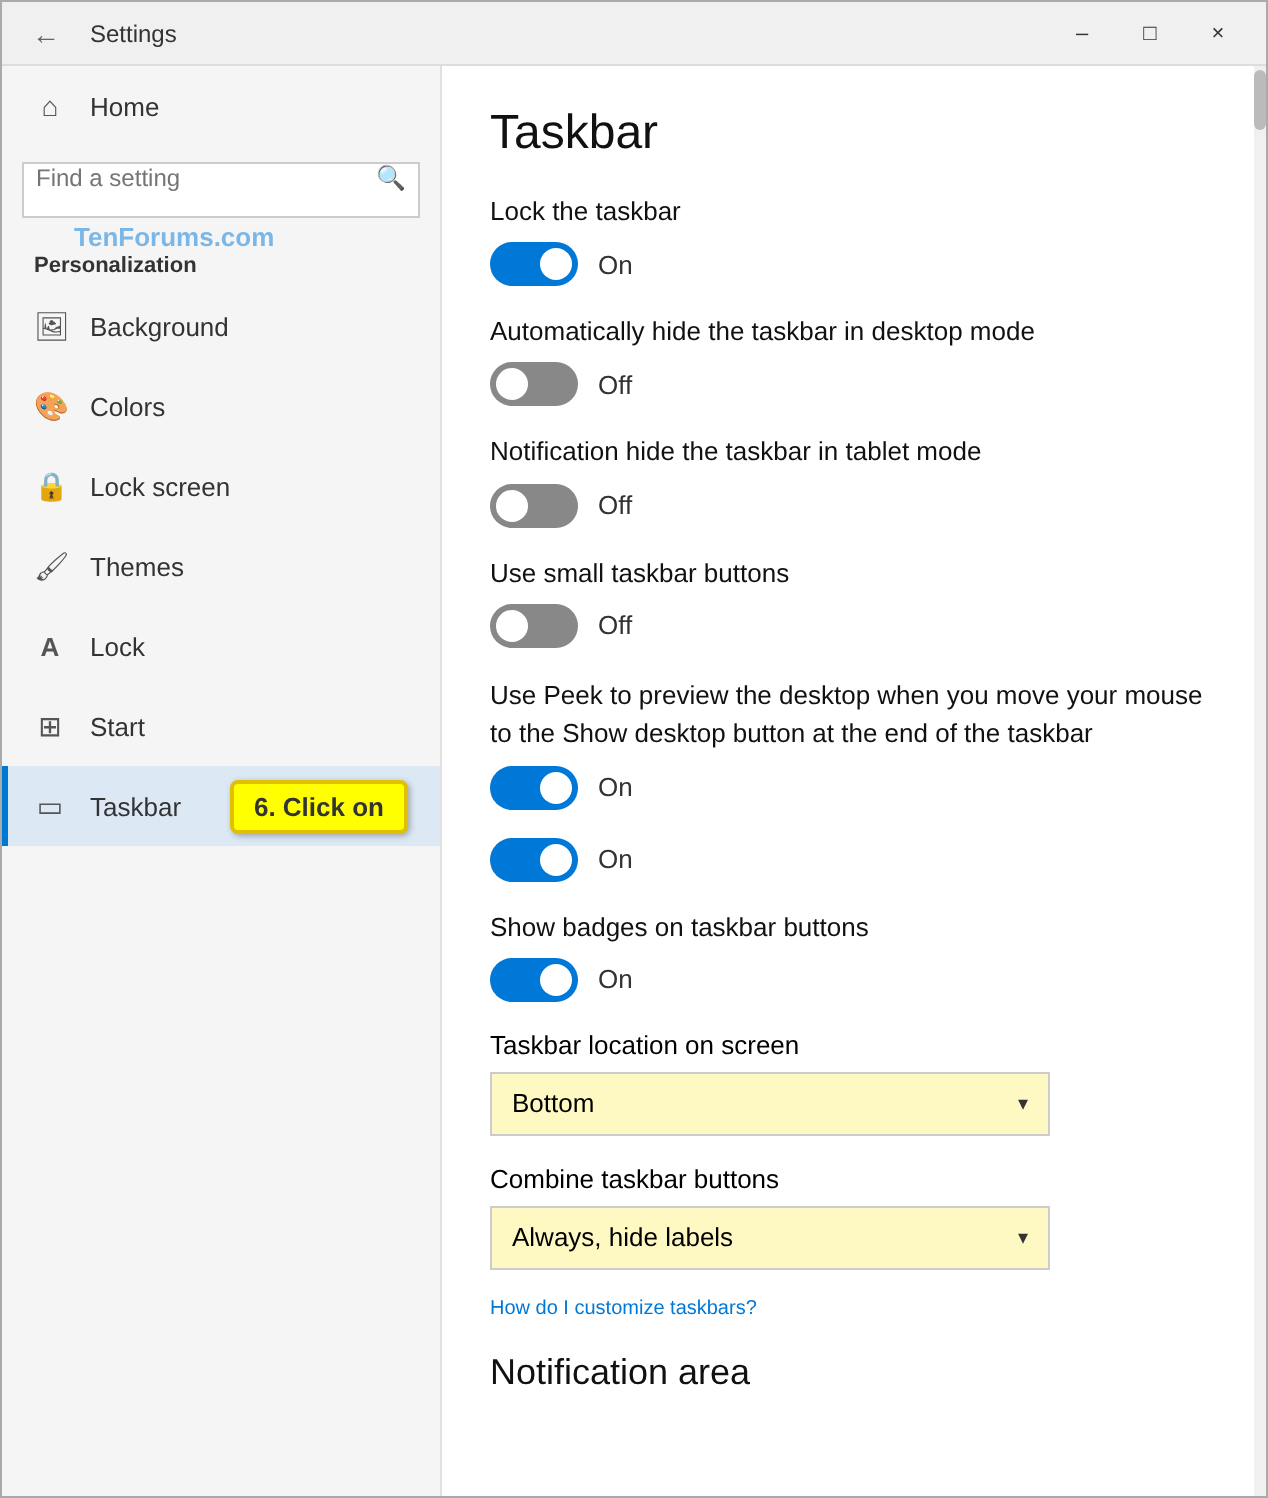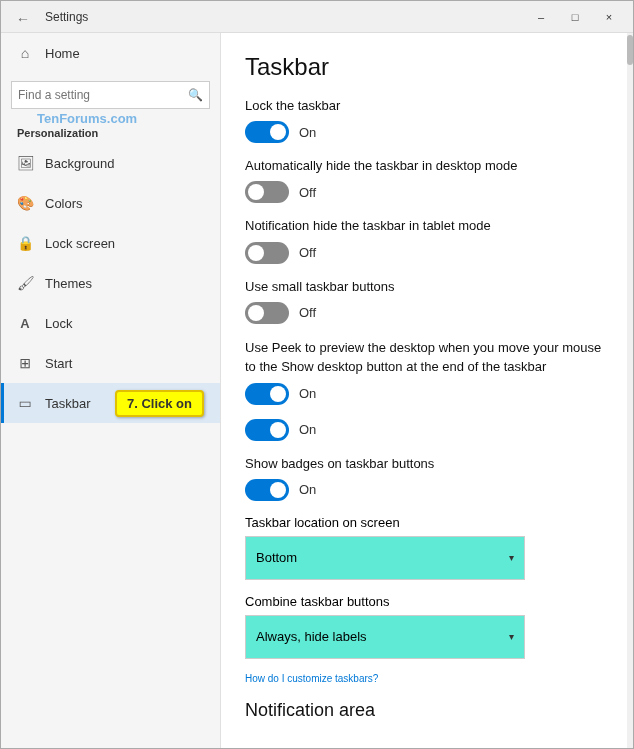--- a/index.html
+++ b/index.html
@@ -88,21 +88,21 @@
       left: 36px;
       font-size: 13px;
       font-weight: bold;
       color: rgba(0,120,215,0.5);
       z-index: 10;
       pointer-events: none;
     }
     .search-box {
       margin: 8px 10px;
       display: flex;
-      align-items: center;
+      align-items: flex-start;
       background: #fff;
       border: 1px solid #ccc;
       height: 28px;
       padding: 0 6px;
     }
     .search-box input {
       border: none;
       outline: none;
       flex: 1;
       font-size: 12px;
@@ -219,23 +219,23 @@
     .dropdown-row {
       margin-bottom: 14px;
     }
     .dropdown-label {
       font-size: 13px;
       color: #000000;
       margin-bottom: 6px;
     }
     .dropdown {
       width: 280px;
-      height: 44px;
+      height: 32px;
       border: 1px solid #ccc;
-      background: #5eead4;
+      background: #fef9c3;
       padding: 0 10px;
       font-size: 13px;
       display: flex;
       align-items: center;
       justify-content: space-between;
       cursor: pointer;
     }
     .dropdown-arrow {
       font-size: 10px;
       color: #333;
@@ -315,21 +315,21 @@
       <div class="nav-item">
         <span class="nav-icon">⊞</span>
         <span>Start</span>
       </div>
 
       <div class="nav-item active" style="display:flex;align-items:center;justify-content:space-between;">
         <div style="display:flex;align-items:center;gap:12px;">
           <span class="nav-icon">▭</span>
           <span>Taskbar</span>
         </div>
-        <span class="annotation-badge">7. Click on</span>
+        <span class="annotation-badge">6. Click on</span>
       </div>
     </div>
 
     <div class="main-content">
 
       <div style="position:absolute;right:0;top:0;bottom:0;width:6px;background:#f0f0f0;">
         <div style="width:6px;height:30px;background:#bbb;margin-top:2px;border-radius:3px;"></div>
       </div>
 
       <h1 class="page-title">Taskbar</h1>

